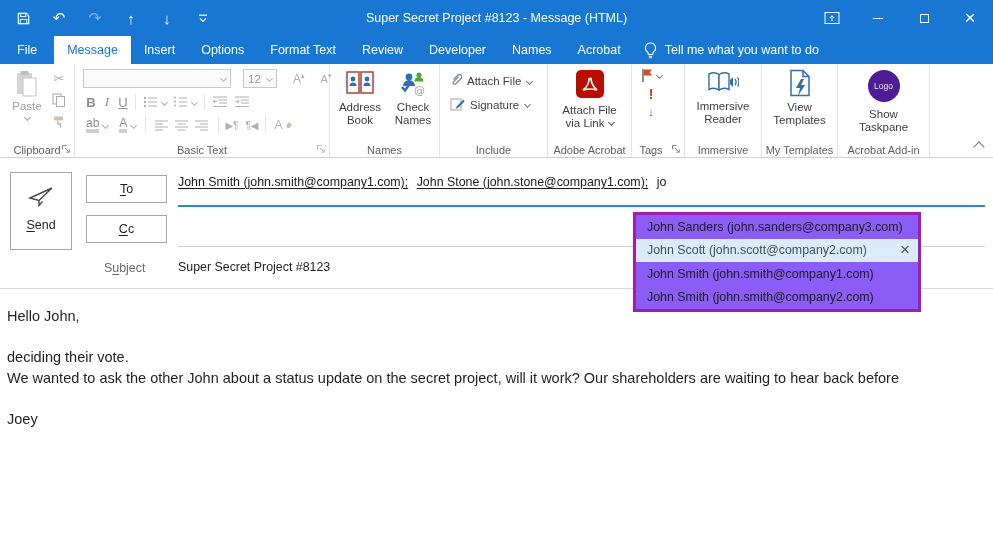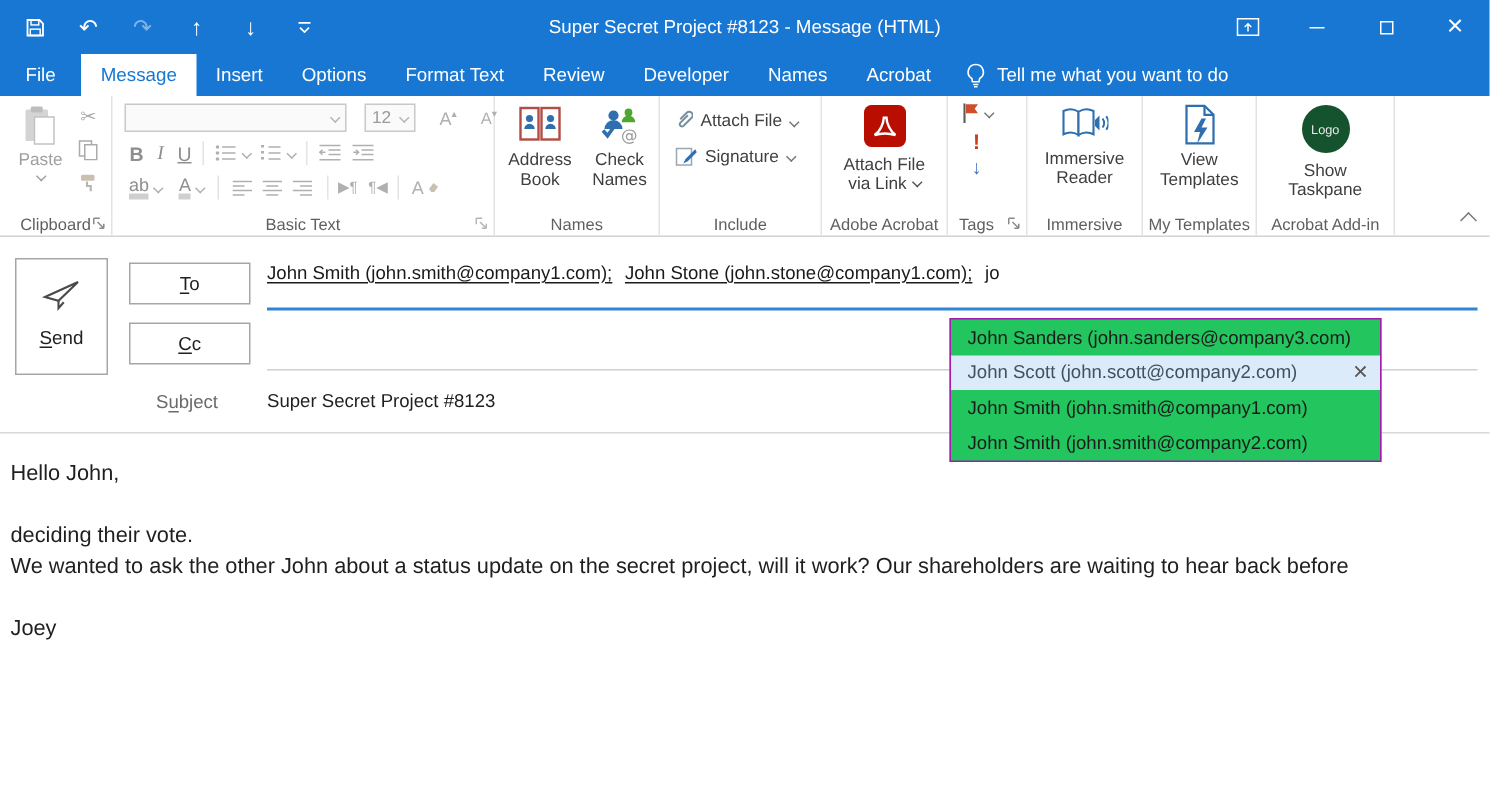--- a/index.html
+++ b/index.html
@@ -45,37 +45,37 @@
   .biu { font-size:13px; width:16px; text-align:center; color:#8f8f8f; }
   .mini-ic { display:flex; align-items:center; margin:0 3px; }
   .blockline { display:inline-block; border-bottom:4px solid #cfcfcf; line-height:11px; font-size:12px; color:#8f8f8f; }
 
   
   .bigbtn { display:inline-flex; flex-direction:column; align-items:center; text-align:center; font-size:11.5px; color:#3f3f3f; line-height:13px; }
   .inc-row { display:flex; align-items:center; gap:5px; font-size:11.5px; color:#3f3f3f; }
   .tagcol { position:absolute; left:0; right:14px; top:4px; display:flex; flex-direction:column; align-items:center; gap:4px; }
   .imp-high { color:#c43e1c; font-weight:bold; font-size:14px; line-height:14px; }
   .imp-low { color:#3b6fc4; font-weight:bold; font-size:13px; line-height:14px; }
-  .logo-circle { width:32px; height:32px; border-radius:50%; background:#14532d; color:#e8e8e8; font-size:8.5px; display:flex; align-items:center; justify-content:center; }
+  .logo-circle { width:32px; height:32px; border-radius:50%; background:#4c1d95; color:#e8e8e8; font-size:8.5px; display:flex; align-items:center; justify-content:center; }
 
   
   .composer { position:absolute; left:0; top:158px; width:993px; height:132px; background:#fff; }
   .send-btn { position:absolute; left:10px; top:14px; width:62px; height:78px; border:1px solid #a6a6a6; text-align:center; font-size:12.5px; color:#1f1f1f; }
   .field-btn { position:absolute; left:86px; width:81px; height:28px; border:1px solid #a6a6a6; background:#fff; text-align:center; line-height:26px; font-size:12.5px; color:#1f1f1f; }
   .to-text { position:absolute; left:178px; top:17px; font-size:12.4px; color:#1a1a1a; white-space:nowrap; }
   .recip { text-decoration:underline; text-underline-offset:2px; margin-right:5px; }
   .line-blue { position:absolute; left:178px; top:47px; width:807px; height:2px; background:#2f86d6; }
   .line-gray { position:absolute; left:178px; top:88px; width:807px; height:1px; background:#cfcfcf; }
   .hdr-divider { position:absolute; left:0; top:130px; width:993px; height:1px; background:#d8d8d8; }
   .subj-label { position:absolute; left:104px; top:103px; font-size:12.4px; color:#6a6a6a; }
   .subj-value { position:absolute; left:178px; top:102px; font-size:12.4px; color:#1f1f1f; }
   u.akey { text-decoration:underline; text-underline-offset:2px; }
 
   
-  .ac { position:absolute; left:633px; top:212px; width:288px; background:#22c55e; border:1px solid #a21caf; z-index:10; }
+  .ac { position:absolute; left:633px; top:212px; width:288px; background:#8b5cf6; border:3px solid #a21caf; z-index:10; }
   .ac-item { height:23.5px; display:flex; align-items:center; padding:0 8px 0 11px; font-size:12.4px; color:#1c1c1c; white-space:nowrap; }
   .ac-item.selected { background:#dcebf9; color:#44505c; justify-content:space-between; }
   .ac-x { font-size:17px; color:#565656; line-height:16px; }
 
   
   .mailbody { position:absolute; left:7px; top:306px; width:972px; font-size:14.5px; color:#1f1f1f; }
   .bodyline { line-height:20.5px; min-height:20.5px; white-space:nowrap; }
 
   svg { display:block; }
 </style>

